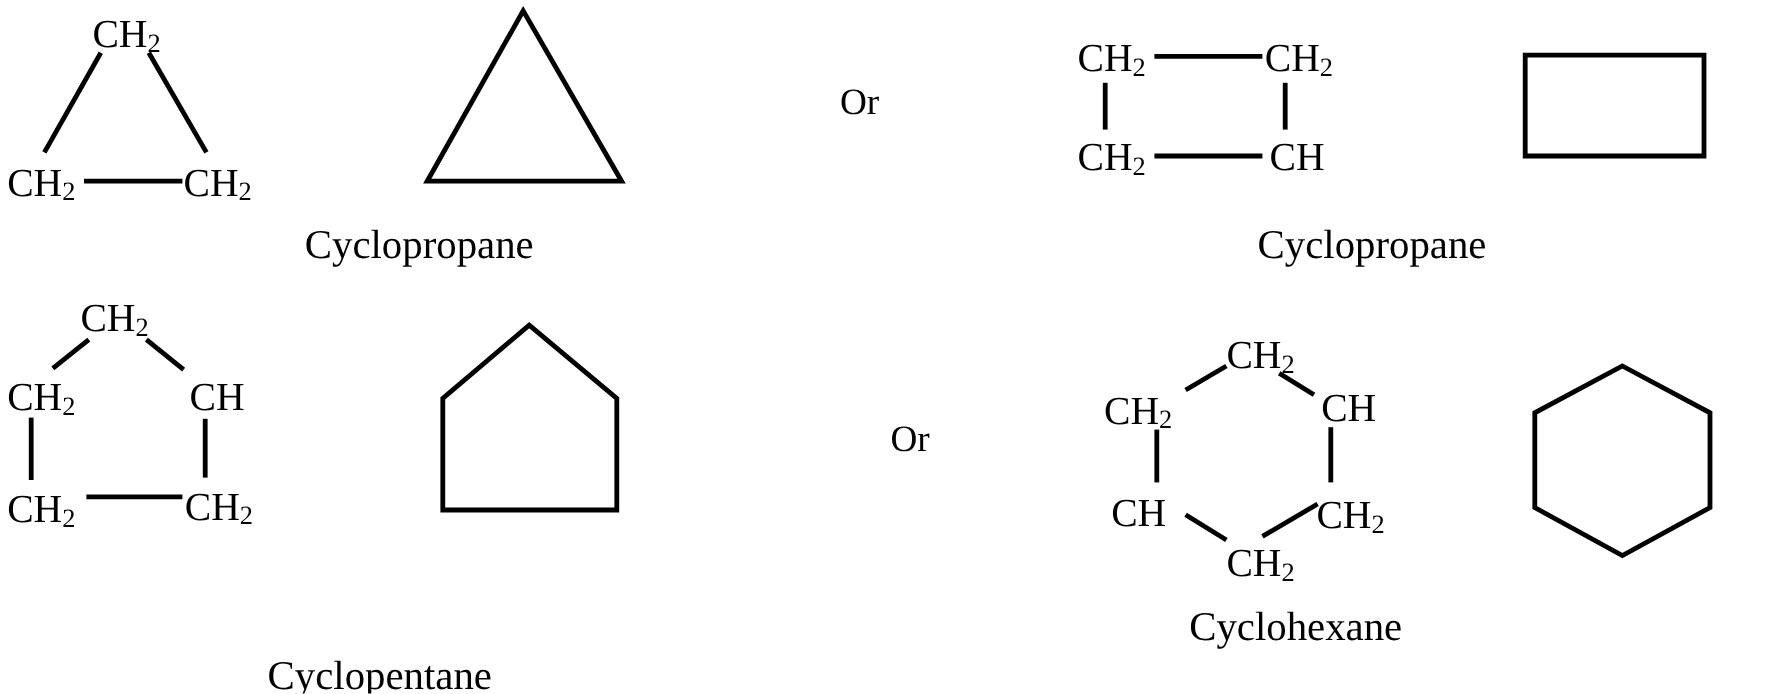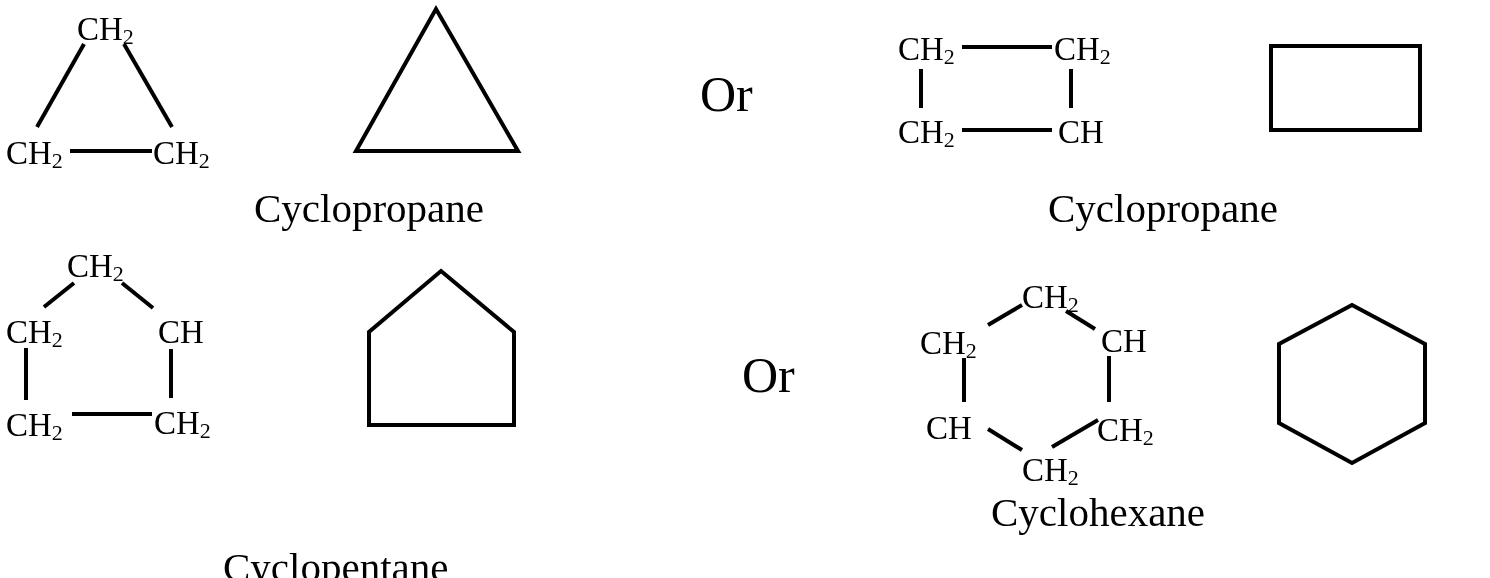--- a/index.html
+++ b/index.html
@@ -1,22 +1,22 @@
 <!DOCTYPE html>
 <html><head>
 <meta charset="utf-8">
 <style>
   html, body { margin: 0; padding: 0; background: #ffffff; }
   body { width: 1490px; height: 578px; position: relative; overflow: hidden;
          font-family: "Liberation Serif", "DejaVu Serif", serif; color: #000; }
   .lbl { position: absolute; white-space: nowrap; line-height: 1; }
   .grp { font-size: 33px; }
   .grp sub { font-size: 22px; vertical-align: -4px; line-height: 0; }
-  .name { font-size: 41px; }
-  .or { font-size: 50px; }
+  .name { font-size: 34px; }
+  .or { font-size: 31px; }
   svg.lines { position: absolute; left: 0; top: 0; }
   svg.lines line, svg.lines polygon { stroke: #000; stroke-width: 4; fill: none; stroke-linecap: butt; }
 </style>
 </head>
 <body>
 
 <svg class="lines" width="1490" height="578">
 
   <g>
     <line x1="84" y1="44" x2="37" y2="127"></line>
@@ -78,13 +78,13 @@
 <div class="lbl name" style="left:223px;top:532px;margin-top:15px;">Cyclopentane</div>
 
 <div class="lbl or" style="left:742px;top:350px;">Or</div>
 
 <div class="lbl grp" style="left:1022px;top:281px;"><span>CH</span><sub>2</sub></div>
 <div class="lbl grp" style="left:920px;top:327px;"><span>CH</span><sub>2</sub></div>
 <div class="lbl grp" style="left:1101px;top:325px;"><span>CH</span><sub></sub></div>
 <div class="lbl grp" style="left:926px;top:412px;"><span>CH</span><sub></sub></div>
 <div class="lbl grp" style="left:1097px;top:414px;"><span>CH</span><sub>2</sub></div>
 <div class="lbl grp" style="left:1022px;top:454px;"><span>CH</span><sub>2</sub></div>
-<div class="lbl name" style="left:991px;top:492px;">Cyclohexane</div>
+<div class="lbl name" style="left:991px;top:506px;">Cyclohexane</div>
 
 </body></html>

